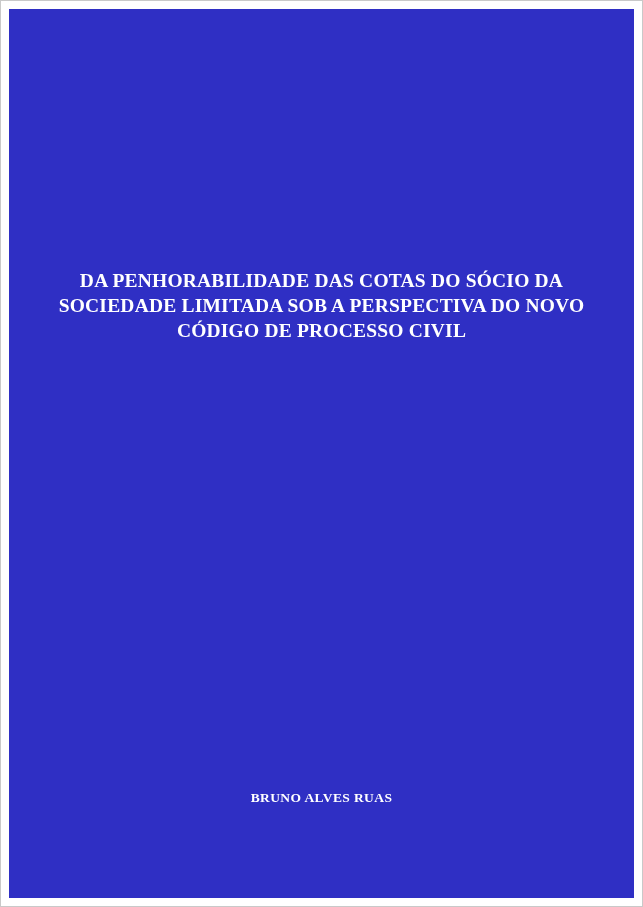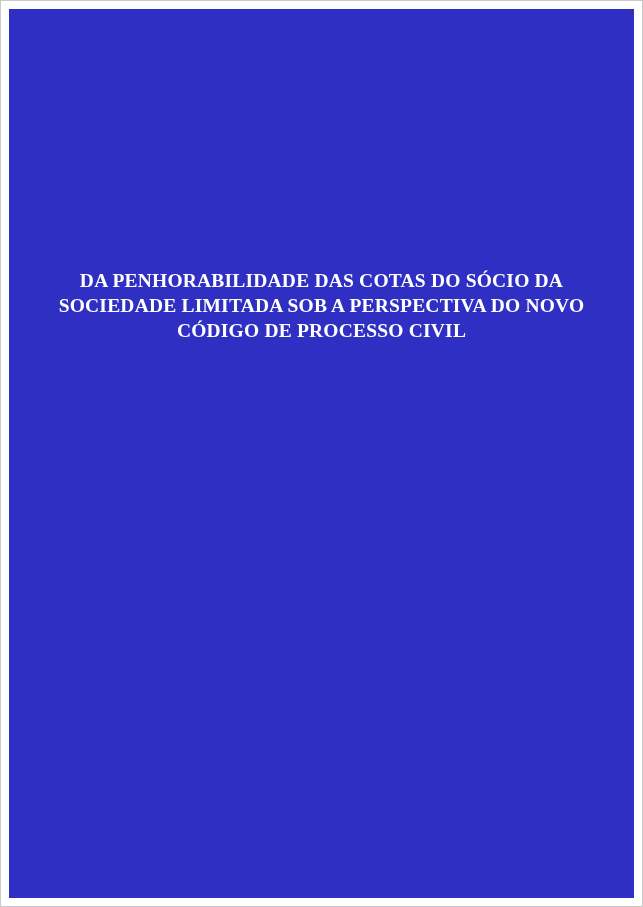--- a/index.html
+++ b/index.html
@@ -73,15 +73,18 @@
 </head>
 <body>
 
 <div class="page">
   <div class="cover">
 
     <div class="title-block">
       <h1 class="cover-title">DA PENHORABILIDADE DAS COTAS DO SÓCIO DA SOCIEDADE LIMITADA SOB A PERSPECTIVA DO NOVO CÓDIGO DE PROCESSO CIVIL</h1>
     </div>
 
+    <div class="author-block">
+      <p class="cover-author">BRUNO ALVES RUAS</p>
+    </div>
 
   </div>
 </div>
 
 </body></html>

